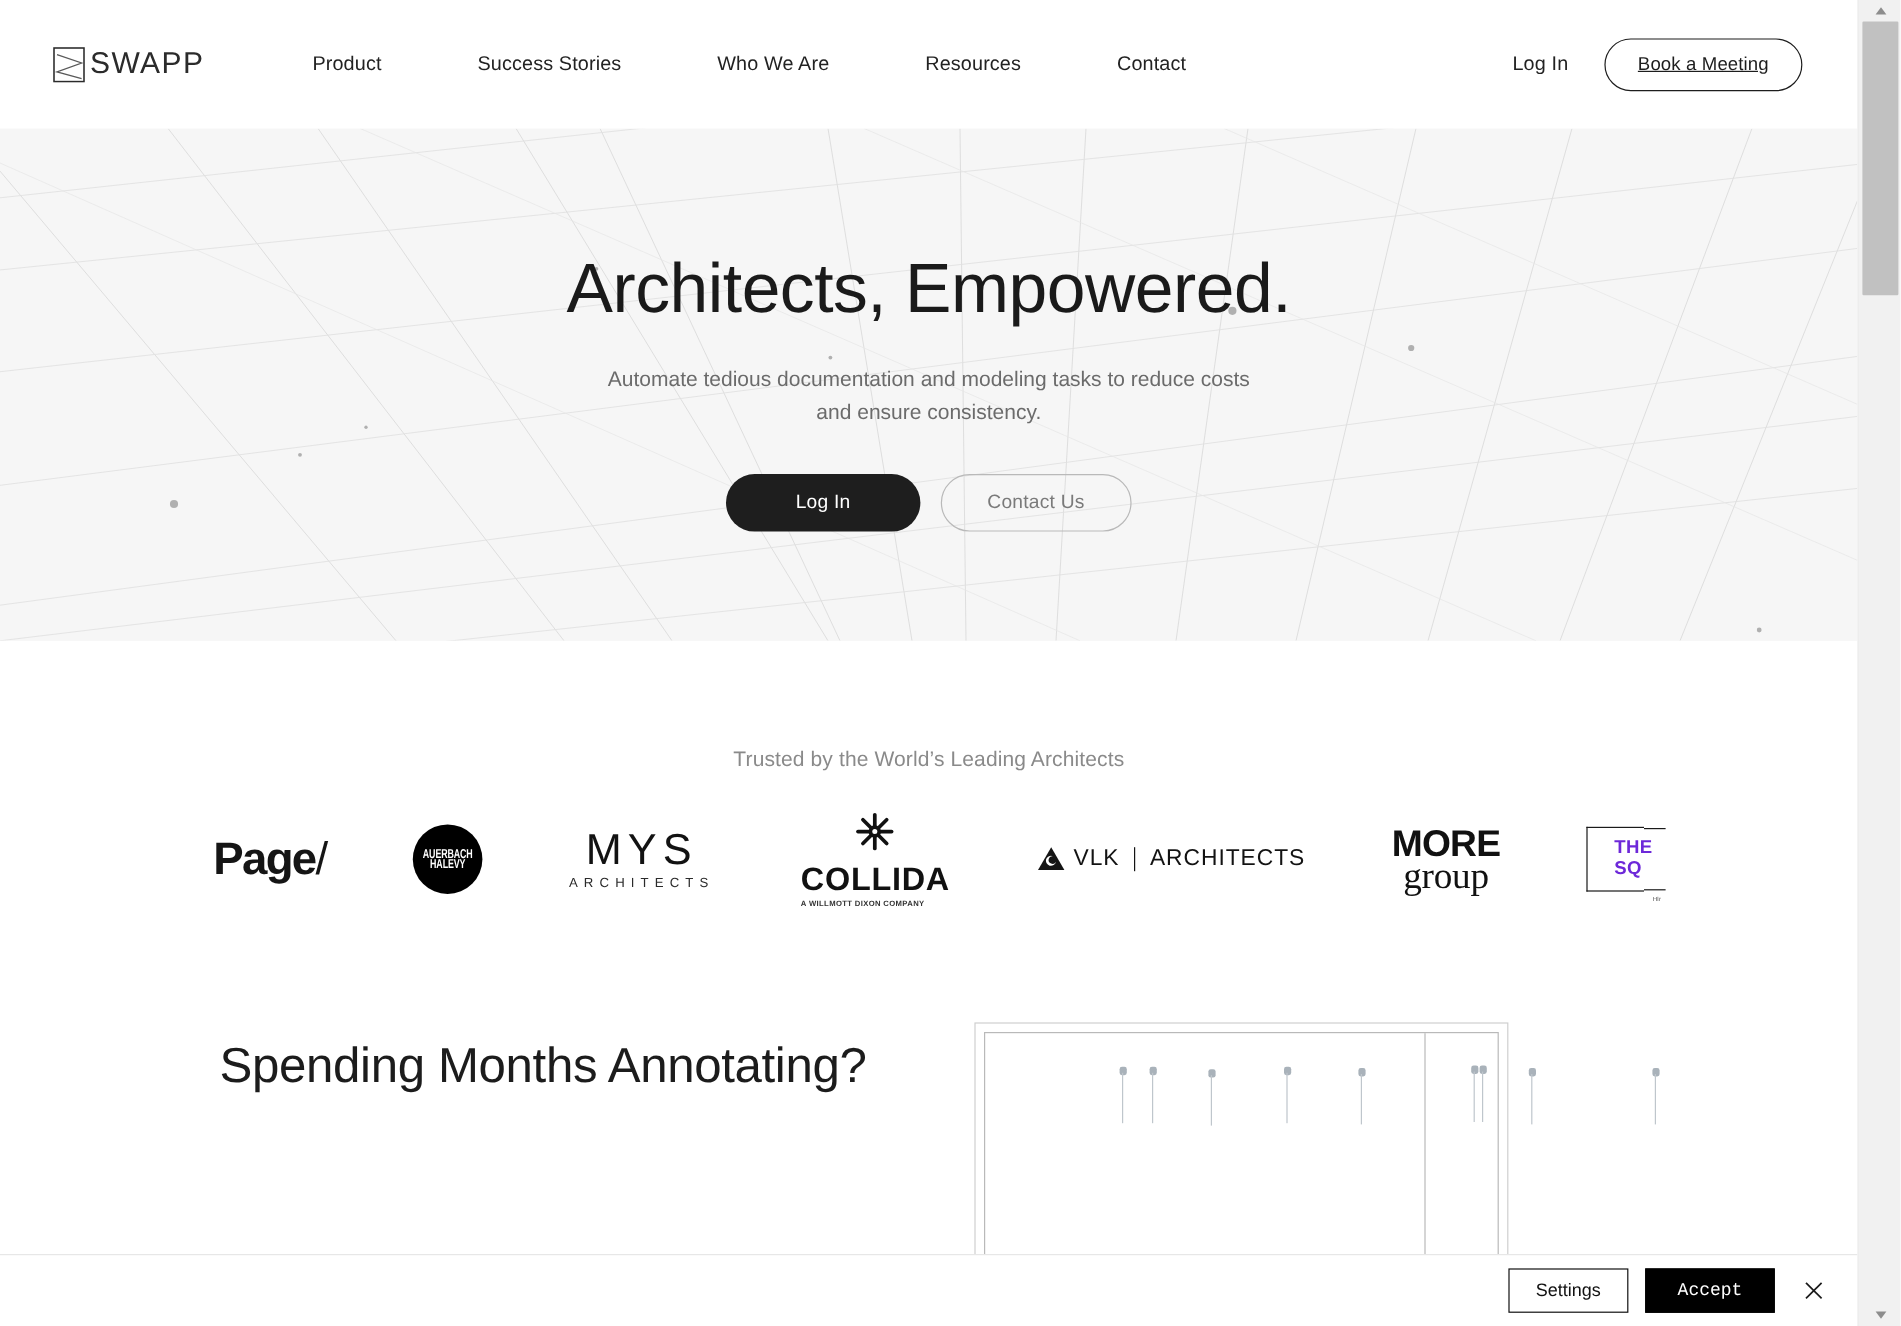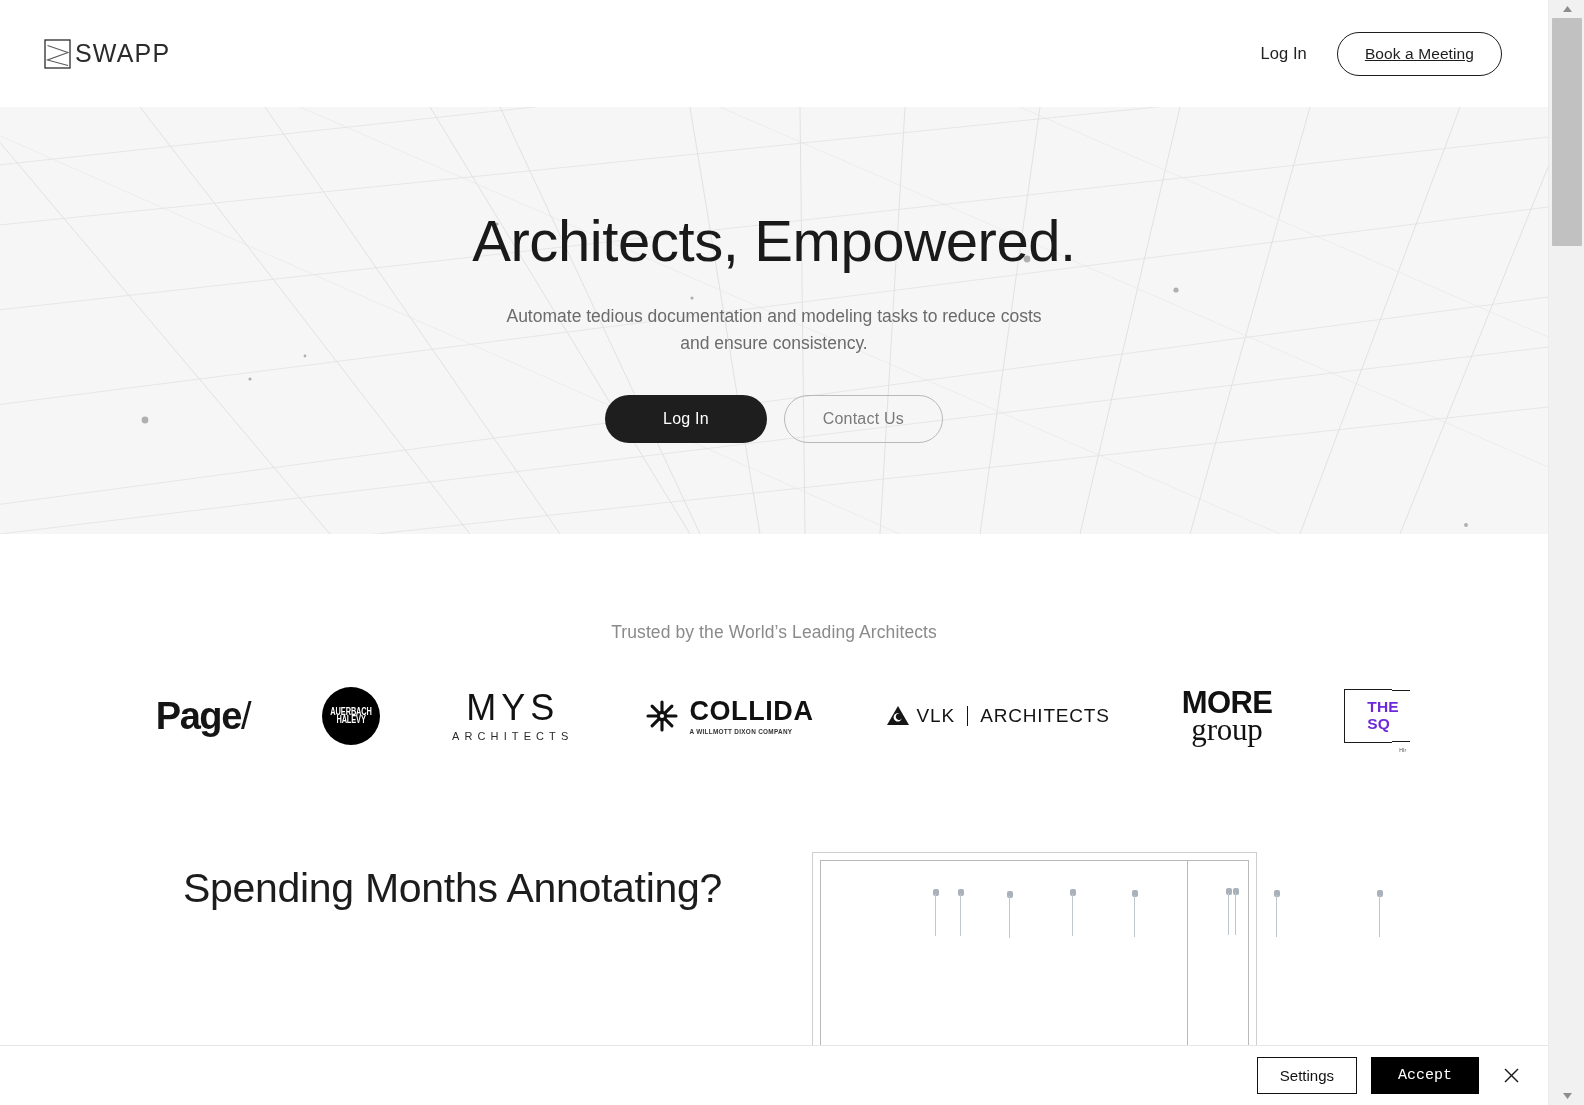--- a/index.html
+++ b/index.html
@@ -217,20 +217,21 @@
     margin-top: 4px;
     color: #2a2a2a;
   }
 
   
   .brand-collida {
     display: flex;
     align-items: center;
     gap: 10px;
     color: #111111;
+    flex-direction: column;
   }
   .collida-txt .big {
     font-size: 27px;
     font-weight: 700;
     letter-spacing: .6px;
     line-height: 1;
   }
   .collida-txt .small {
     font-size: 6.4px;
     letter-spacing: .3px;
@@ -460,20 +461,27 @@
     <div class="navbar">
 
       <div class="logo-wrap">
         <svg class="logo-mark" viewBox="0 0 28 30">
           <rect x="1" y="1" width="25" height="28" fill="none" stroke="#2b2b2b" stroke-width="1.3"></rect>
           <path d="M3.5 6.5 L24 13.5 L3.5 21 L24 26.5" fill="none" stroke="#5a5a5a" stroke-width="1.1"></path>
         </svg>
         <span class="logo-text">SWAPP</span>
       </div>
 
+      <div class="nav-links">
+        <div class="nav-link">Product</div>
+        <div class="nav-link">Success Stories</div>
+        <div class="nav-link">Who We Are</div>
+        <div class="nav-link">Resources</div>
+        <div class="nav-link">Contact</div>
+      </div>
 
       <div class="nav-right">
         <div class="login-link">Log In</div>
         <button class="btn-meeting">Book a Meeting</button>
       </div>
     </div>
 
     <div class="hero">
 
       <svg class="hero-bg" viewBox="0 0 1548 427" preserveAspectRatio="none">

